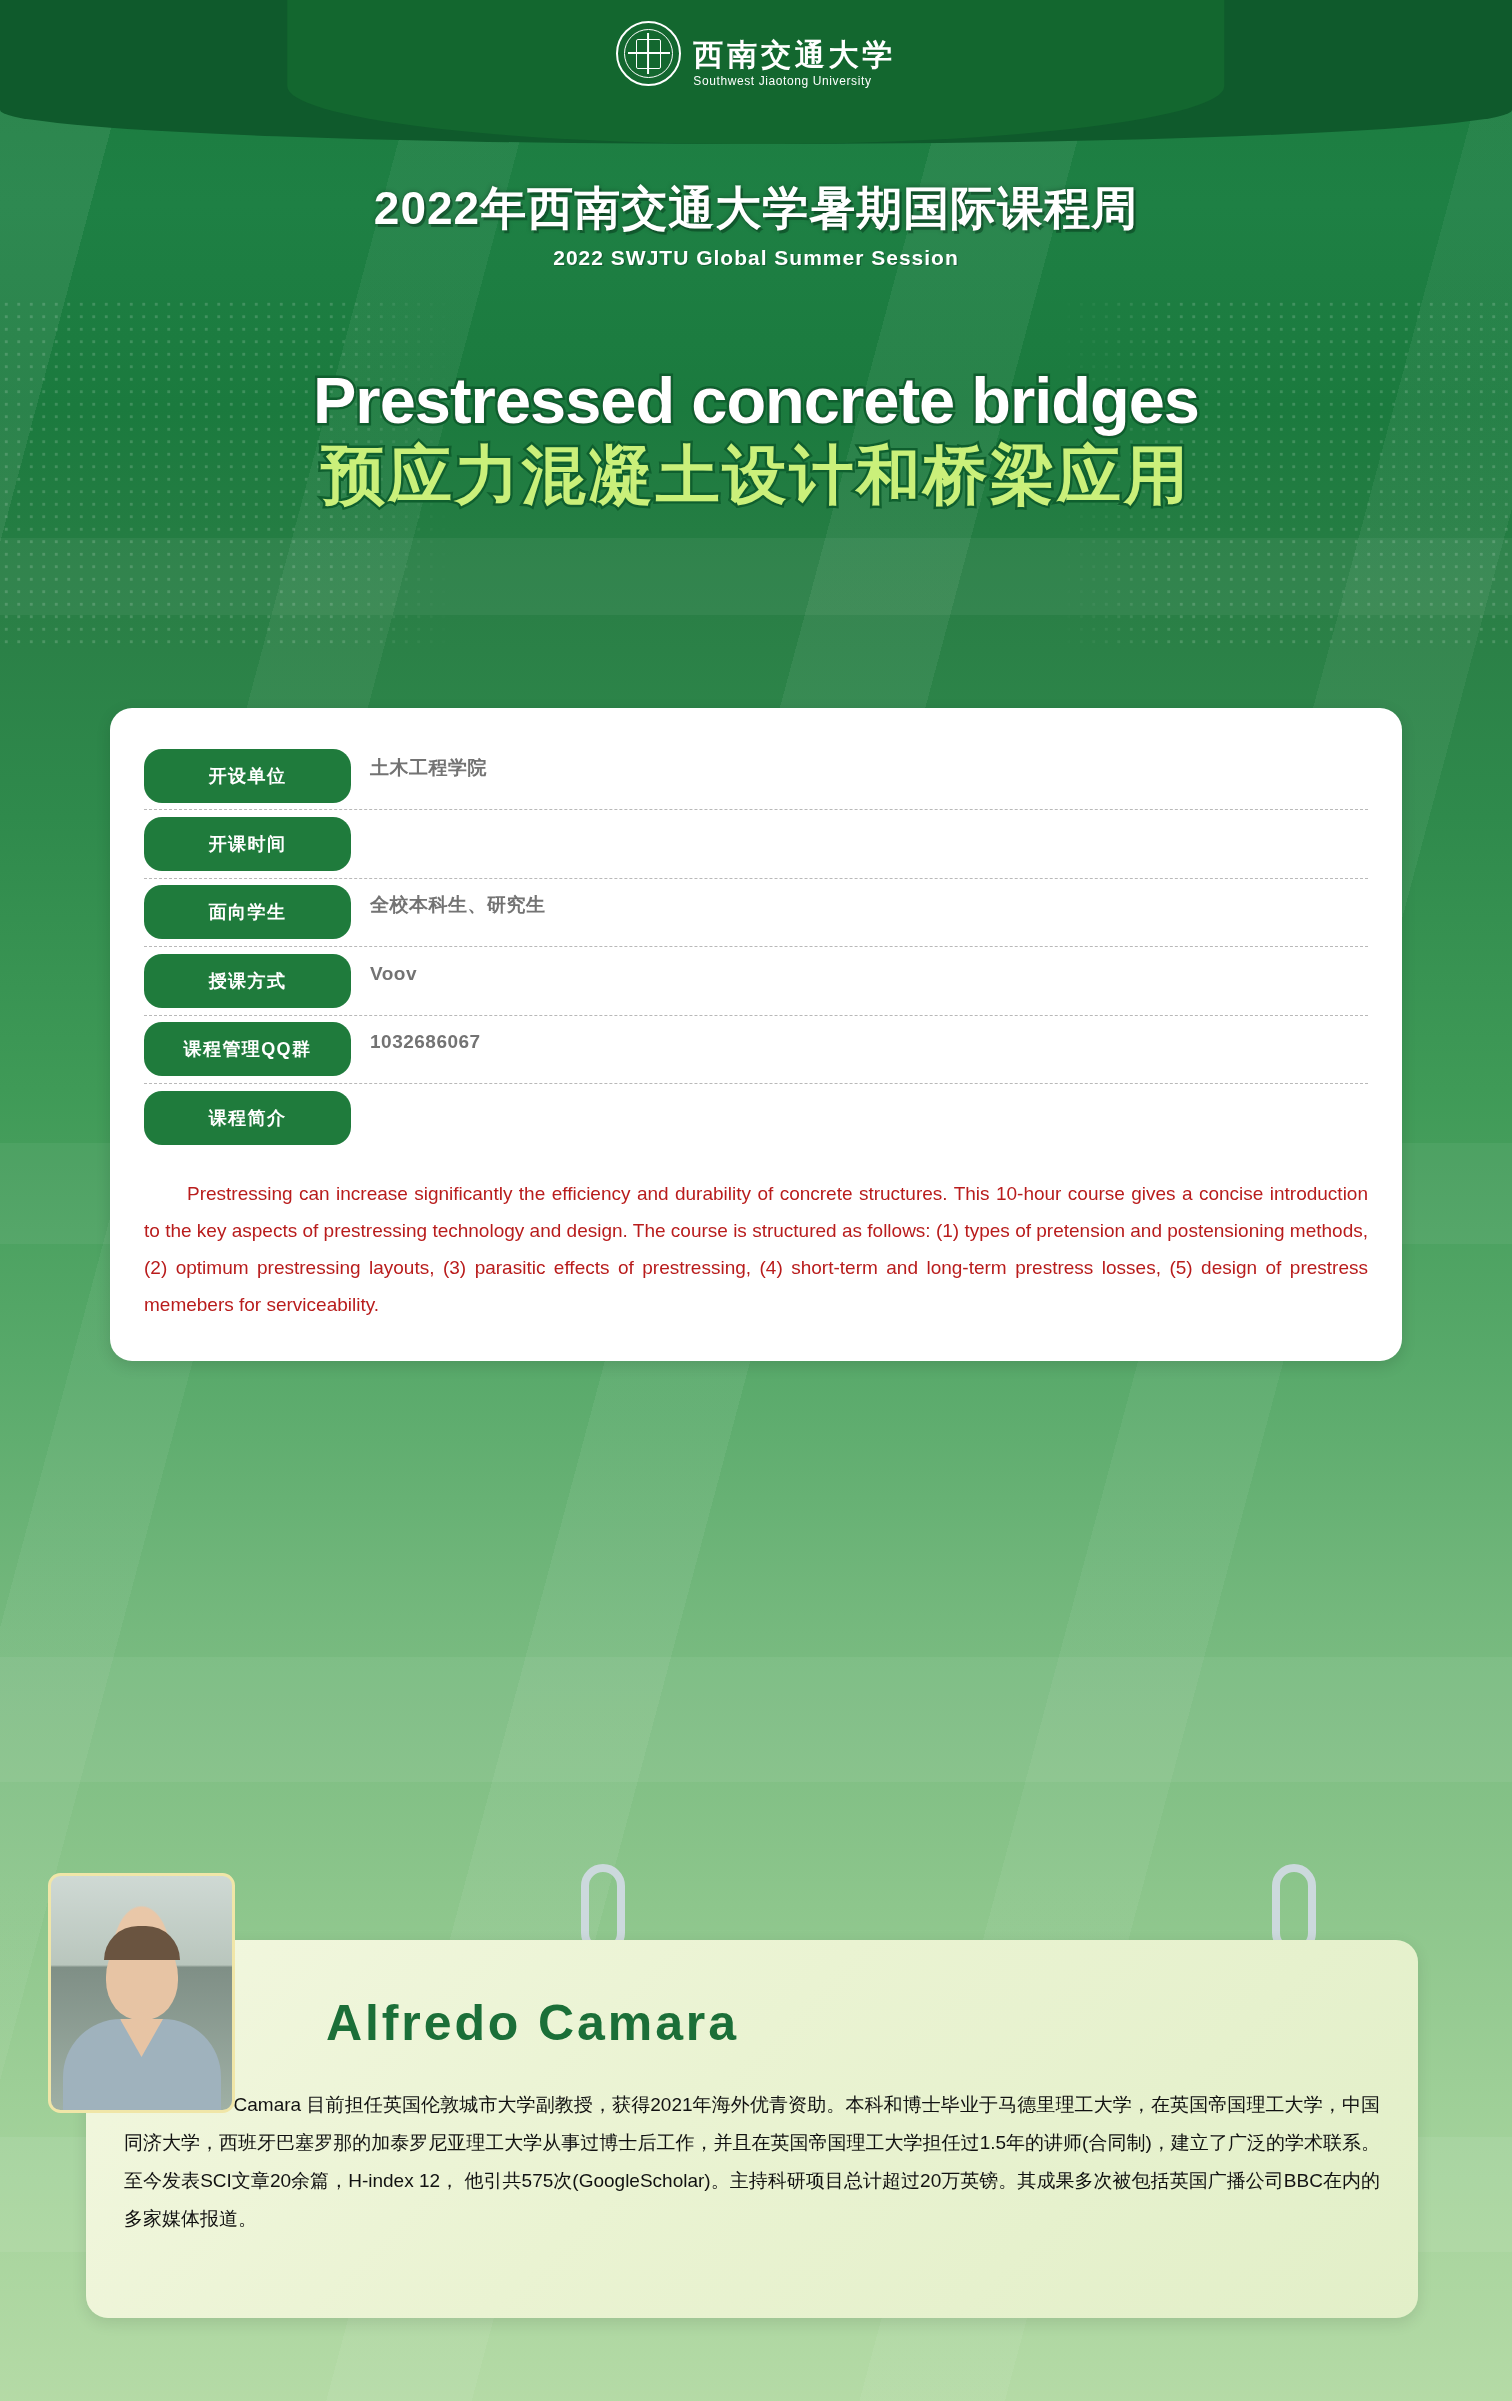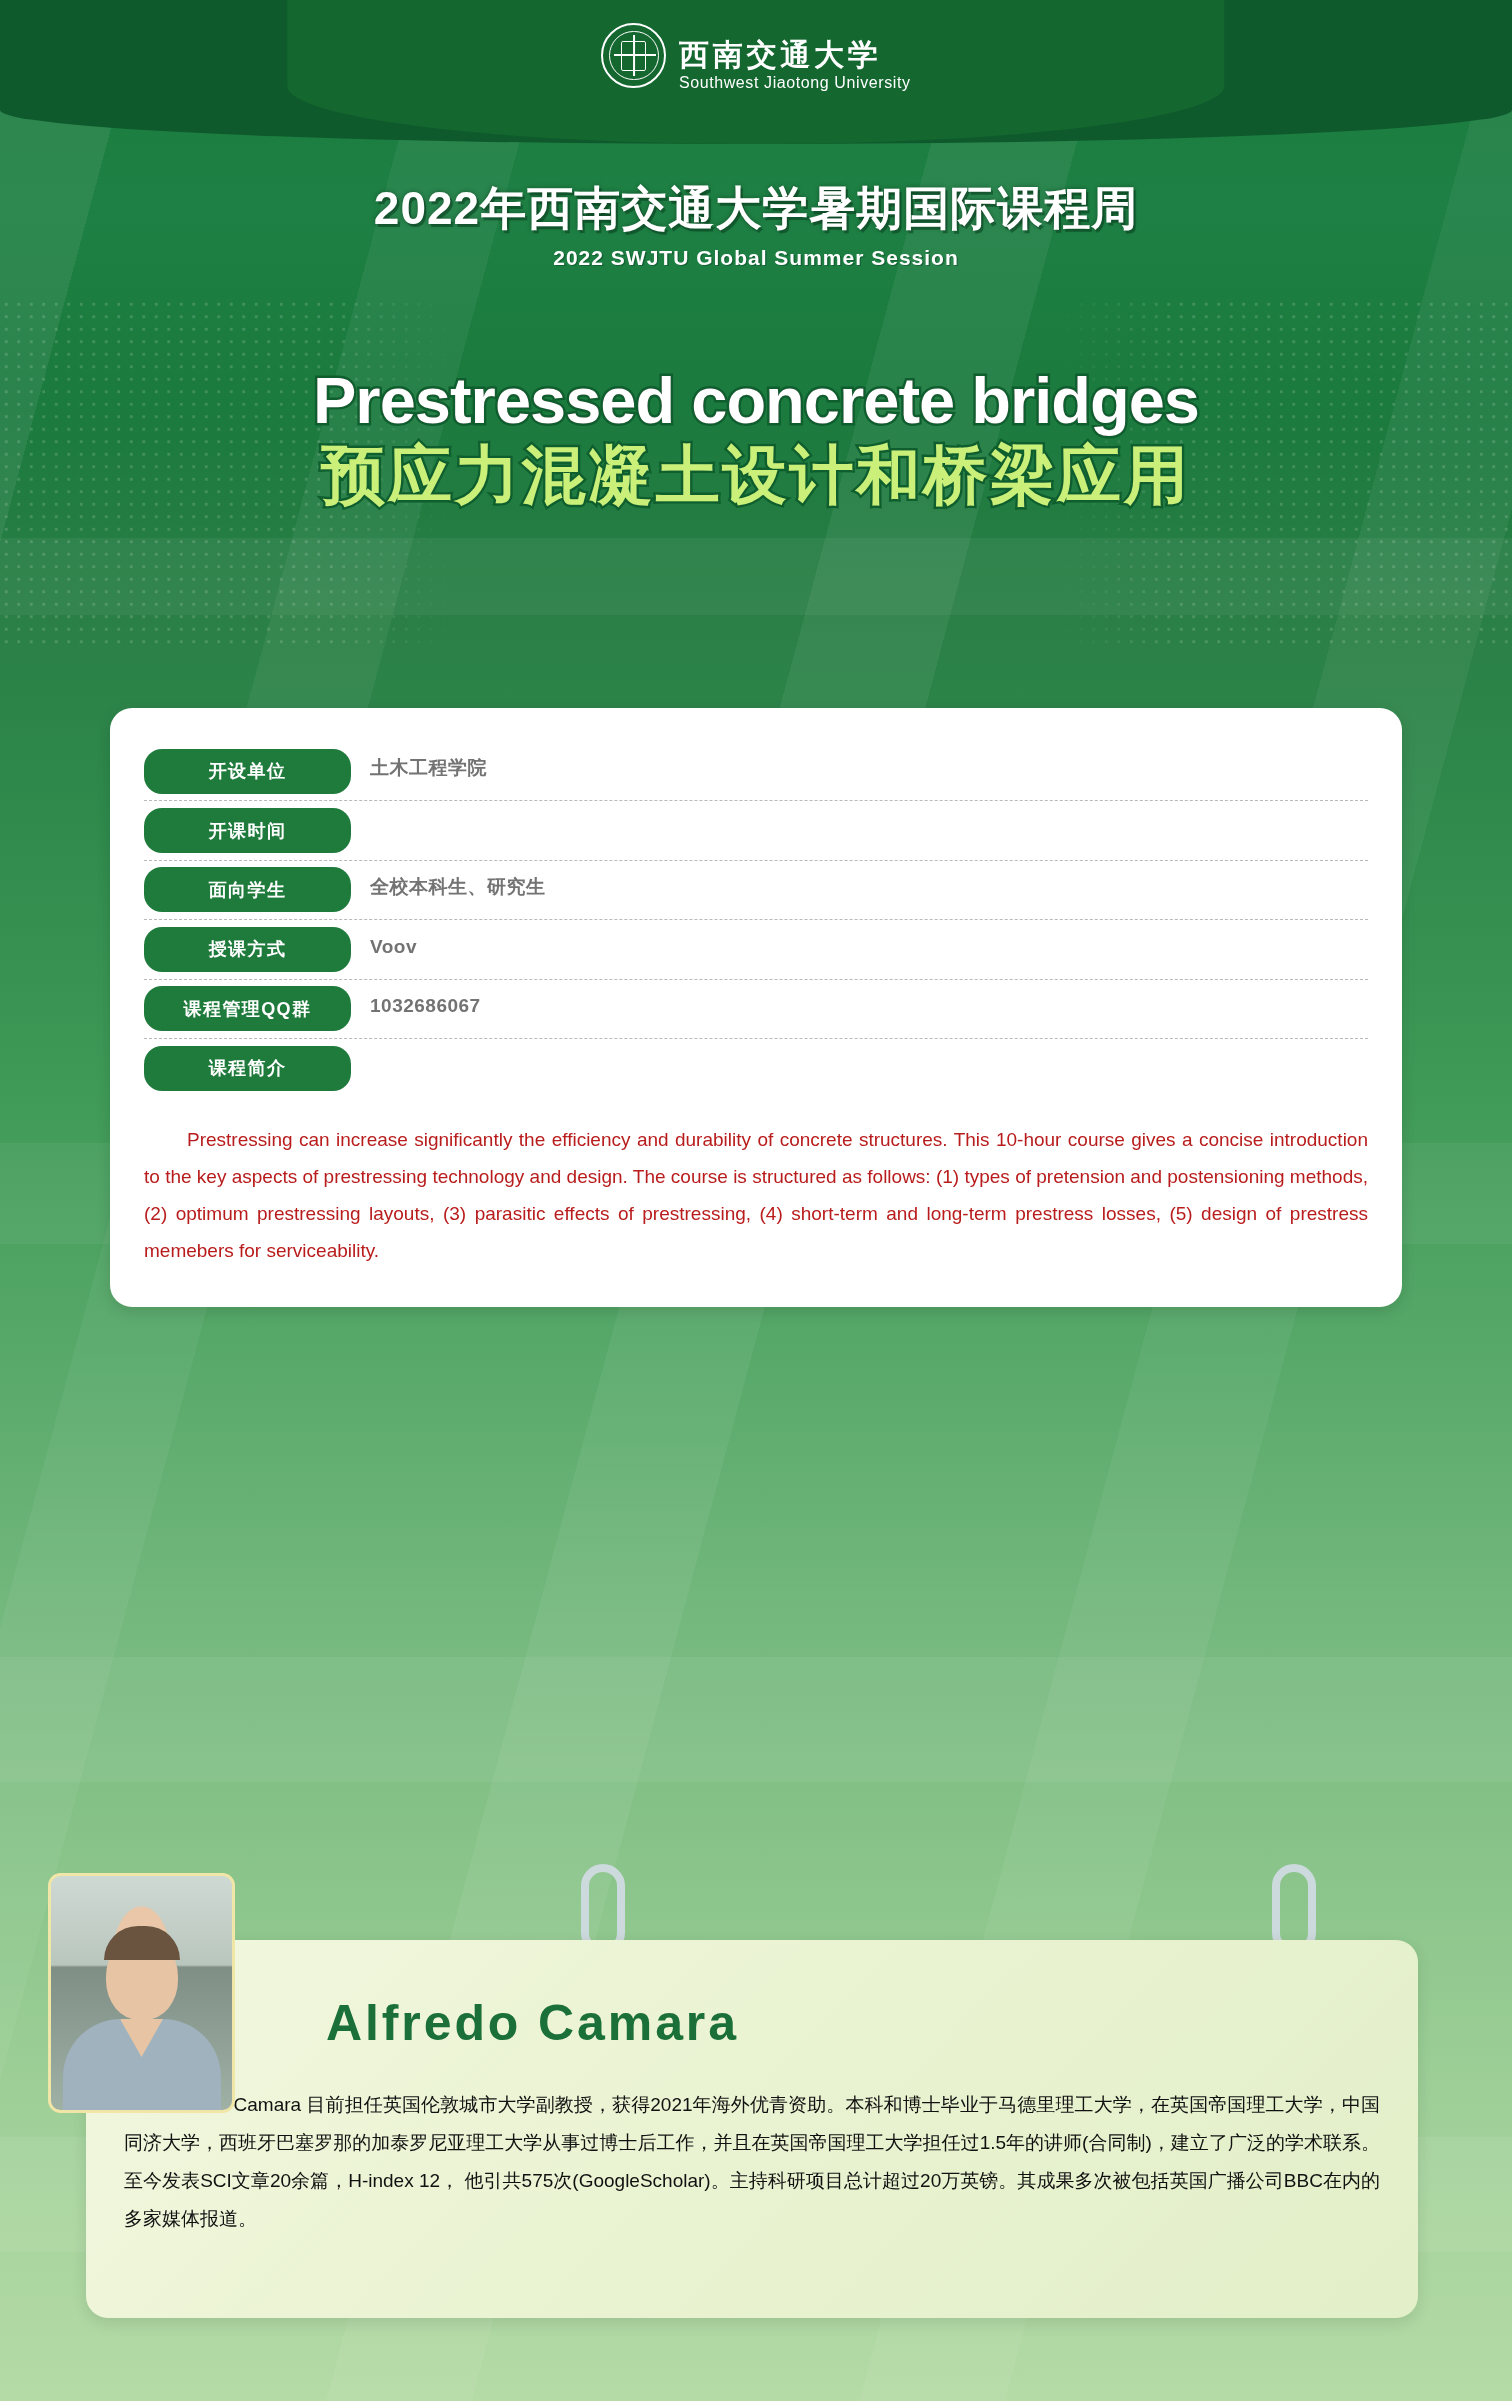--- a/index.html
+++ b/index.html
@@ -92,21 +92,21 @@
   .seal-inner:before{
     content:""; position:absolute; left:50%; top:-6.7px; transform:translateX(-50%);
     width:1.9px; height:41px; background:#fff;
   }
   .seal-inner:after{
     content:""; position:absolute; left:-8.6px; top:12.5px;
     width:42px; height:1.9px; background:#fff;
   }
   .uni-names{ display:flex; flex-direction:column; justify-content:center;margin-top:20px; }
   .uni-cn{ color:#fff; font-size:30px; font-weight:bold; letter-spacing:3.8px; line-height:1.05; }
-  .uni-en{ color:#fff; font-size:16px; letter-spacing:0.6px; margin-top:3.8px; }
+  .uni-en{ color:#fff; font-size:12px; letter-spacing:0.6px; margin-top:3.8px; }
 
   
   .event { position:absolute; top:178px; left:0; right:0; text-align:center; }
   .event-cn{
     font-size:46px; font-weight:bold; color:#ffffff; letter-spacing:1px;
     text-shadow: 0 0 4.8px rgba(0,0,0,0.35), 2.4px 2.9px 0 rgba(10,70,35,0.55);
   }
   .event-en{
     margin-top:5.8px; font-size:21px; font-weight:bold; color:#ffffff; letter-spacing:1px;
     text-shadow: 1.4px 1.4px 0 rgba(10,70,35,0.5);
@@ -131,21 +131,21 @@
   
   .card{
     position:absolute; left:110px; right:110px; top:708px;
     background:#ffffff; border-radius:22px;
     box-shadow: 0 4.8px 14.4px rgba(0,0,0,0.12);
     padding:34px 34px 38px 34px;
   }
   .row{ display:flex; align-items:flex-start; padding:6.7px 0; position:relative; }
   .row + .row{ border-top:1.4px dashed #b9b9b9; }
   .pill{
-    flex:0 0 auto; min-width:207px; height:45px;
+    flex:0 0 auto; min-width:207px; height:54px;
     background:#1f7b3c; color:#ffffff; border-radius:18px;
     display:flex; align-items:center; justify-content:center;
     font-size:18px; font-weight:bold; letter-spacing:1.4px;
     margin-right:19px;
   }
   .pill.wide{ min-width:207px; }
   .val{
     font-size:19px; color:#737373; font-weight:bold; line-height:1.45;
     padding-top:5.8px; letter-spacing:0.5px;
   }

